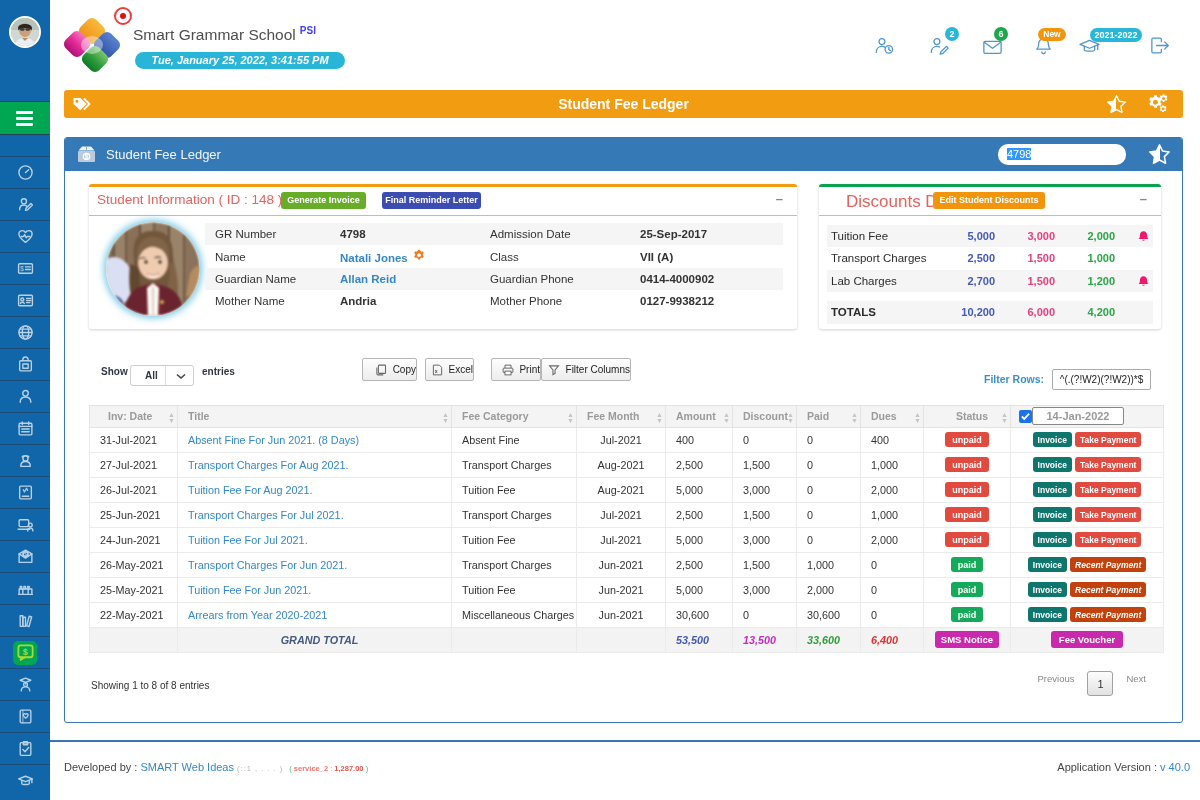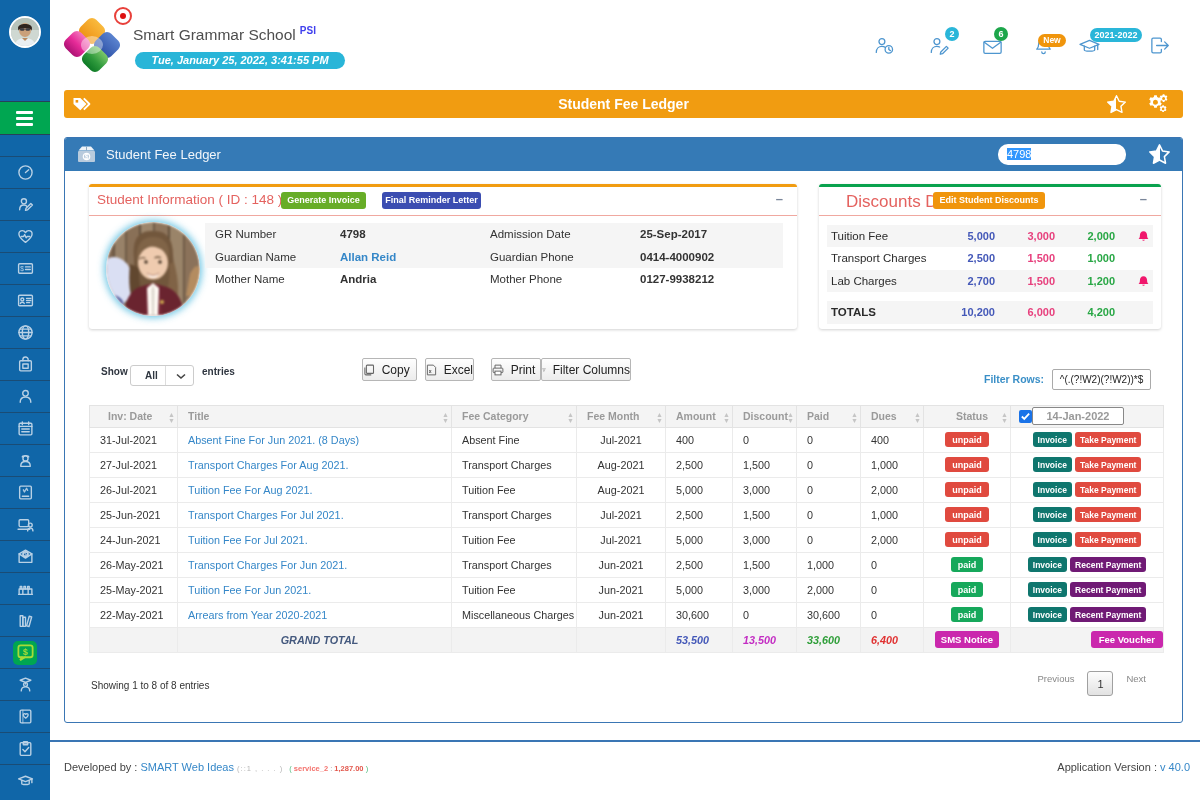--- a/index.html
+++ b/index.html
@@ -58,35 +58,35 @@
 
 .dtable { position:absolute; left:8px; top:37.5px; width:326px; font-size:11px; color:#2b2b2b; }
 .dtable .row { height:22.5px; display:flex; align-items:center; position:relative; }
 .dtable .row.g { background:#f5f5f5; }
 .dtable .l { width:108px; padding-left:4px; font-size:11.5px; }
 .dtable .v { width:60px; text-align:right; font-weight:bold; }
 .vb { color:#4458b8; } .vp { color:#e7407d; } .vg { color:#28a745; } 
 
 
 #ctl { position:absolute; left:24px; right:22px; top:218px; height:40px; font-size:12px; color:#333; }
-.gbtn { border:1px solid #b6b6b6; border-radius:2px; background:linear-gradient(#fefefe,#ececec); height:23px; display:inline-flex; align-items:center; justify-content:flex-start; font-size:12px; color:#222; white-space:nowrap; top:2px; }
+.gbtn { border:1px solid #b6b6b6; border-radius:2px; background:linear-gradient(#fefefe,#ececec); height:23px; display:inline-flex; align-items:center; justify-content:flex-end; font-size:10px; color:#222; white-space:nowrap; top:2px; }
 
 
 #ftable { position:absolute; left:24px; top:267px; width:1074px; border-collapse:collapse; font-size:10.8px; color:#333; table-layout:fixed; }
 #ftable th { background:#f4f4f4; color:#9a9a9a; font-weight:bold; font-size:10.5px; text-align:left; height:21.5px; padding:0 0 0 10px; border:1px solid #e3e3e3; position:relative; white-space:nowrap; }
 #ftable td { height:25px; padding:0 0 0 10px; border:1px solid #ebebeb; white-space:nowrap; overflow:hidden; }
 #ftable .link { color:#3587c8; }
 #ftable .fm { text-align:center; padding:0; }
 #ftable .st { text-align:center; padding:0; }
 #ftable .ac { text-align:center; padding:0; white-space:nowrap; }
 .sort { position:absolute; right:2px; top:6px; color:#c5c5c5; font-size:7px; line-height:5.5px; }
 .pill { display:inline-block; border-radius:3px; color:#fff; font-size:9px; font-weight:bold; padding:2.5px 7px; }
 .p-red { background:#e04a3f; } .p-green { background:#16a85b; }
 .abtn { display:inline-block; border-radius:3px; color:#fff; font-size:8.5px; font-weight:bold; padding:2.5px 5px; }
-.a-or { background:#0f766e; } .a-red { background:#e04a3f; } .a-cy { background:#701a75; } .a-mg { background:#ca28ad; }
+.a-or { background:#0f766e; } .a-red { background:#e04a3f; } .a-cy { background:#c2410c;font-style:italic; } .a-mg { background:#ca28ad; }
 #gtrow td { background:#f3f3f3; font-style:italic; font-weight:bold; }
 
 #showing { position:absolute; left:26px; top:542px; font-size:10px; color:#333; }
 #pager { position:absolute; right:36px; top:533px; font-size:9.5px; color:#888; }
 
 
 #footline { position:absolute; left:50px; right:0; top:740px; height:2px; background:#3a76b4; }
 #footer { position:absolute; left:50px; top:742px; width:1145px; height:58px; background:#fff; font-size:11px; color:#444; }
 </style>
 </head>
@@ -309,21 +309,21 @@
         <path d="M12 4 L23 8.5 12 13 1 8.5 z"></path>
         <path d="M6 10.5 v4.5 c0 1.8 12 1.8 12 0 v-4.5"></path>
         <path d="M21.5 9.5 v5"></path>
       </svg></div>
 <div class="hicon" style="left:1100px; top:36px;"><svg width="21" height="19" viewBox="0 0 24 22" fill="none" stroke="#4e96cf" stroke-width="1.5" stroke-linecap="round" stroke-linejoin="round">
         <path d="M13 6.5 V4 a1.5 1.5 0 0 0 -1.5 -1.5 h-8 A1.5 1.5 0 0 0 2 4 v14 a1.5 1.5 0 0 0 1.5 1.5 h8 A1.5 1.5 0 0 0 13 18 v-2.5"></path>
         <path d="M7.5 11 h13.5 m0 0 l-4.2 -4.2 m4.2 4.2 l-4.2 4.2"></path>
       </svg></div>
 <div class="badge" style="left:895px; top:27px; width:14px; height:14px; line-height:14px; background:#2ab6d9; border-radius:50%;">2</div>
 <div class="badge" style="left:944px; top:27px; width:14px; height:14px; line-height:14px; background:#1da64b; border-radius:50%;">6</div>
-<div class="badge" style="left:988px; top:28px; width:28px; height:13px; line-height:13px; background:#f0950c; font-size:8.5px;margin-top:6px;">New</div>
+<div class="badge" style="left:988px; top:28px; width:28px; height:13px; line-height:13px; background:#f0950c; font-size:8.5px;">New</div>
 <div class="badge" style="left:1040px; top:28px; width:52px; height:14px; line-height:14px; background:#2ab6d9; font-size:9px;">2021-2022</div>
 
   <div id="schoolname">Smart Grammar School<sup>PSI</sup></div>
   <div id="datepill">Tue, January 25, 2022, 3:41:55 PM</div>
   <div id="redrec">
       <i></i>
     </div>
 </div>
 <div id="orangebar">
     <span style="position:absolute; left:7px; top:4px;"><svg width="21" height="20" viewBox="0 0 21 20">
@@ -418,20 +418,28 @@
 <circle cx="56" cy="80" r="2" fill="#c9a23a"></circle>
 </g>
 </svg></div>
     <div class="itable">
       <div class="row g">
           <div class="c1">GR Number</div>
           <div class="c2">4798</div>
           <div class="c3">Admission Date</div>
           <div class="c4">25-Sep-2017</div>
         </div>
+      <div class="row">
+          <div class="c1">Name</div>
+          <div class="c2 blue">Natali Jones<svg width="12" height="12" viewBox="0 0 16 16" fill="#f07c1e" style="vertical-align:1px; margin-left:5px;">
+              <path d="M6.7 1 h2.6 l.4 1.8 a5.6 5.6 0 0 1 1.6 .9 l1.8-.6 1.3 2.2 -1.4 1.3 a5.6 5.6 0 0 1 0 1.8 l1.4 1.3 -1.3 2.2 -1.8-.6 a5.6 5.6 0 0 1 -1.6 .9 l-.4 1.8 h-2.6 l-.4-1.8 a5.6 5.6 0 0 1 -1.6-.9 l-1.8 .6 -1.3-2.2 1.4-1.3 a5.6 5.6 0 0 1 0-1.8 L1.6 5.3 2.9 3.1 l1.8 .6 a5.6 5.6 0 0 1 1.6-.9 z M8 5.5 a2.5 2.5 0 1 0 0 5 a2.5 2.5 0 0 0 0-5 z"></path>
+            </svg></div>
+          <div class="c3">Class</div>
+          <div class="c4">VII (A)</div>
+        </div>
       <div class="row g">
           <div class="c1">Guardian Name</div>
           <div class="c2 blue">Allan Reid</div>
           <div class="c3">Guardian Phone</div>
           <div class="c4">0414-4000902</div>
         </div>
       <div class="row">
           <div class="c1">Mother Name</div>
           <div class="c2">Andria</div>
           <div class="c3">Mother Phone</div>
@@ -628,21 +636,21 @@
       <tr id="gtrow">
           <td></td>
           <td style="text-align:center; color:#44597e;">GRAND TOTAL</td>
           <td></td>
           <td></td>
           <td style="color:#4458b8;">53,500</td>
           <td style="color:#c32cc3;">13,500</td>
           <td style="color:#2e9e38;">33,600</td>
           <td style="color:#e03131;">6,400</td>
           <td class="st"><span class="abtn a-mg" style="font-style:normal; font-size:9.5px; padding:3px 6px;">SMS Notice</span></td>
-          <td class="ac" style="text-align:right;"><span class="abtn a-mg" style="font-style:normal; font-size:9.5px; padding:3px 8px;">Fee Voucher</span></td>
+          <td class="ac" style="text-align:center;"><span class="abtn a-mg" style="font-style:normal; font-size:9.5px; padding:3px 8px;">Fee Voucher</span></td>
         </tr>
     </tbody>
   </table>
   <div id="showing">Showing 1 to 8 of 8 entries</div>
   <div id="pager"><span style="vertical-align:6px;text-align:right;">Previous</span><span style="display:inline-block;margin:0 13px;border:1px solid #a0a0a0;background:linear-gradient(#fdfdfd,#e2e2e2);color:#333;width:26px;height:25px;text-align:center;line-height:25px;font-size:11px;border-radius:3px;">1</span><span style="vertical-align:6px;">Next</span></div>
 </div>
 <div id="footline"></div>
 <div id="footer">
   <div style="position:absolute; left:14px; top:19px;">Developed by : <span style="color:#3587c8;">SMART Web Ideas</span> <span style="font-size:7.5px; color:#b5b5b5; letter-spacing:1px;">(::1 , . . . )</span>&nbsp; <span style="font-size:7.5px;"><span style="color:#49b97a;">(</span> <span style="color:#f4726d; font-weight:bold;">service_2</span> <span style="color:#999;">:</span> <span style="color:#e2574c; font-weight:bold;">1,287.00</span> <span style="color:#49b97a;">)</span></span></div>
   <div style="position:absolute; right:5px; top:19px;">Application Version : <span style="color:#3587c8;">v 40.0</span></div>

